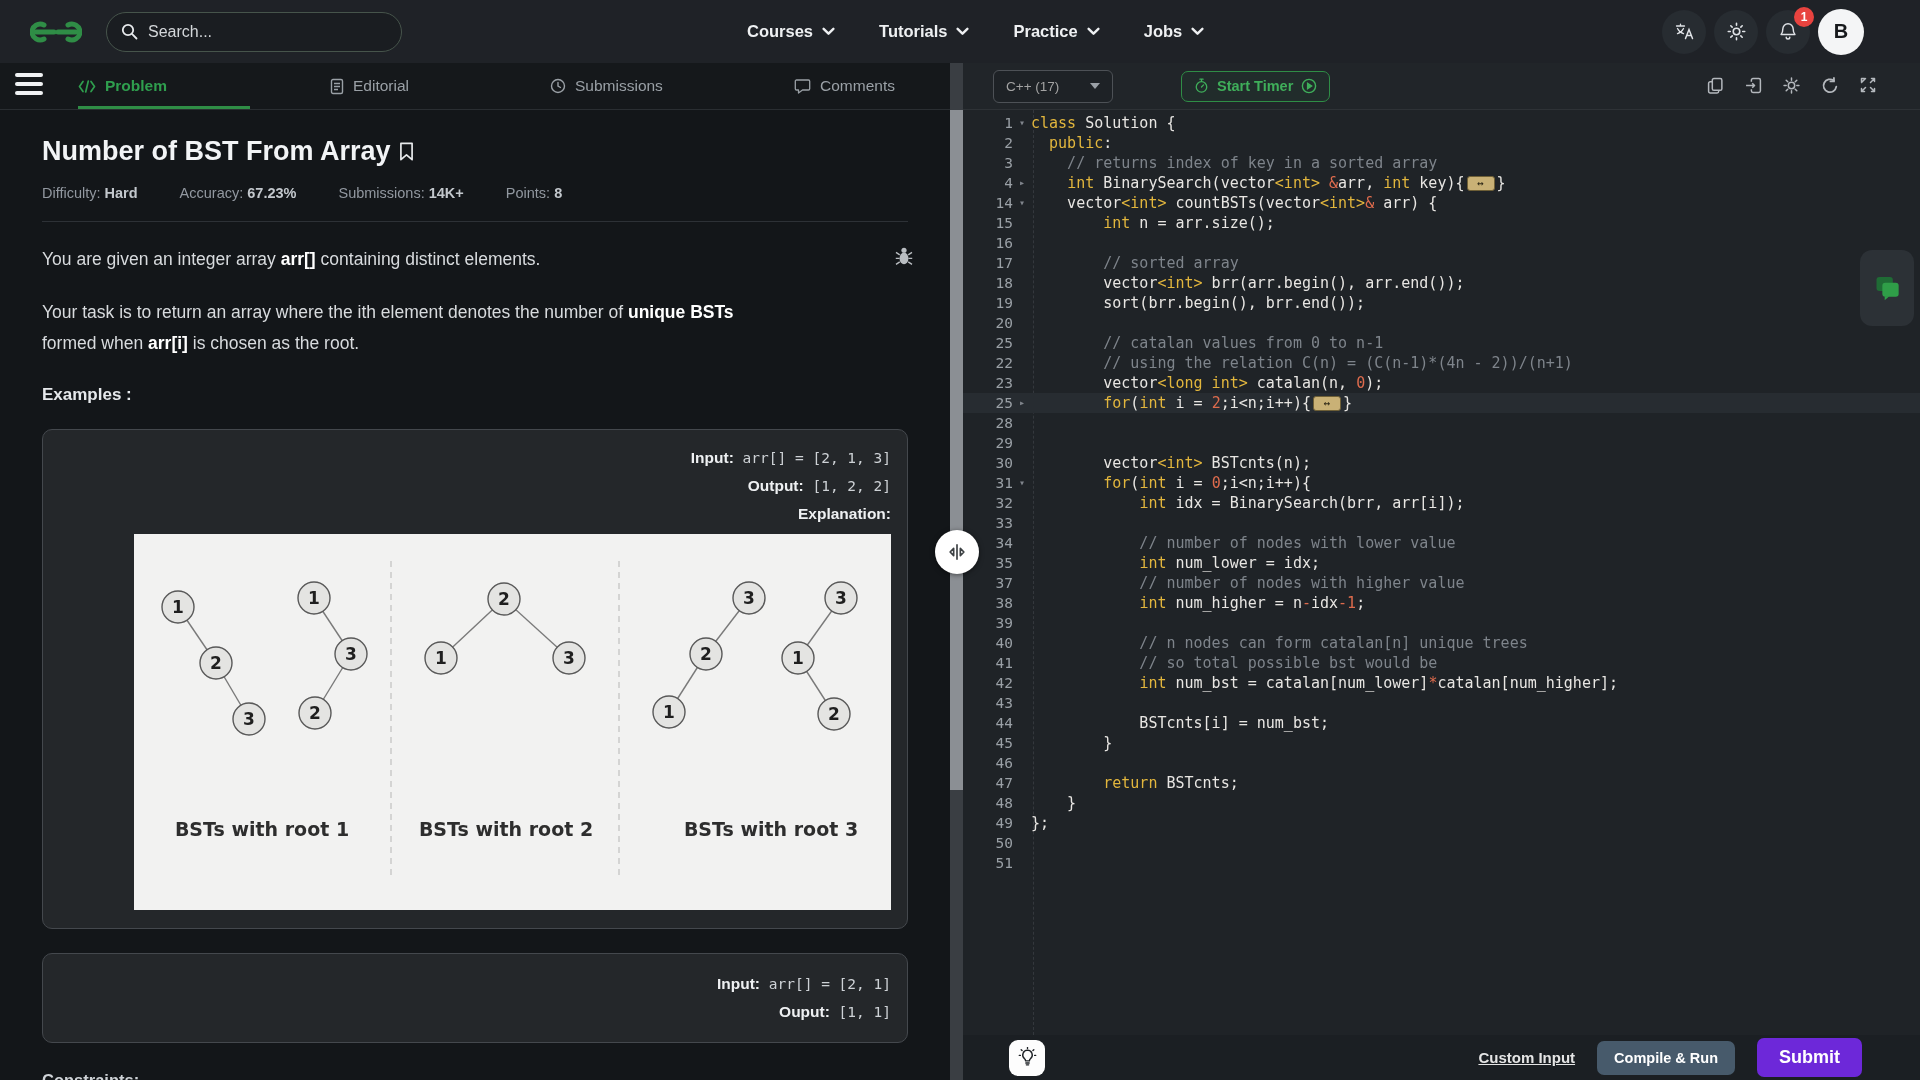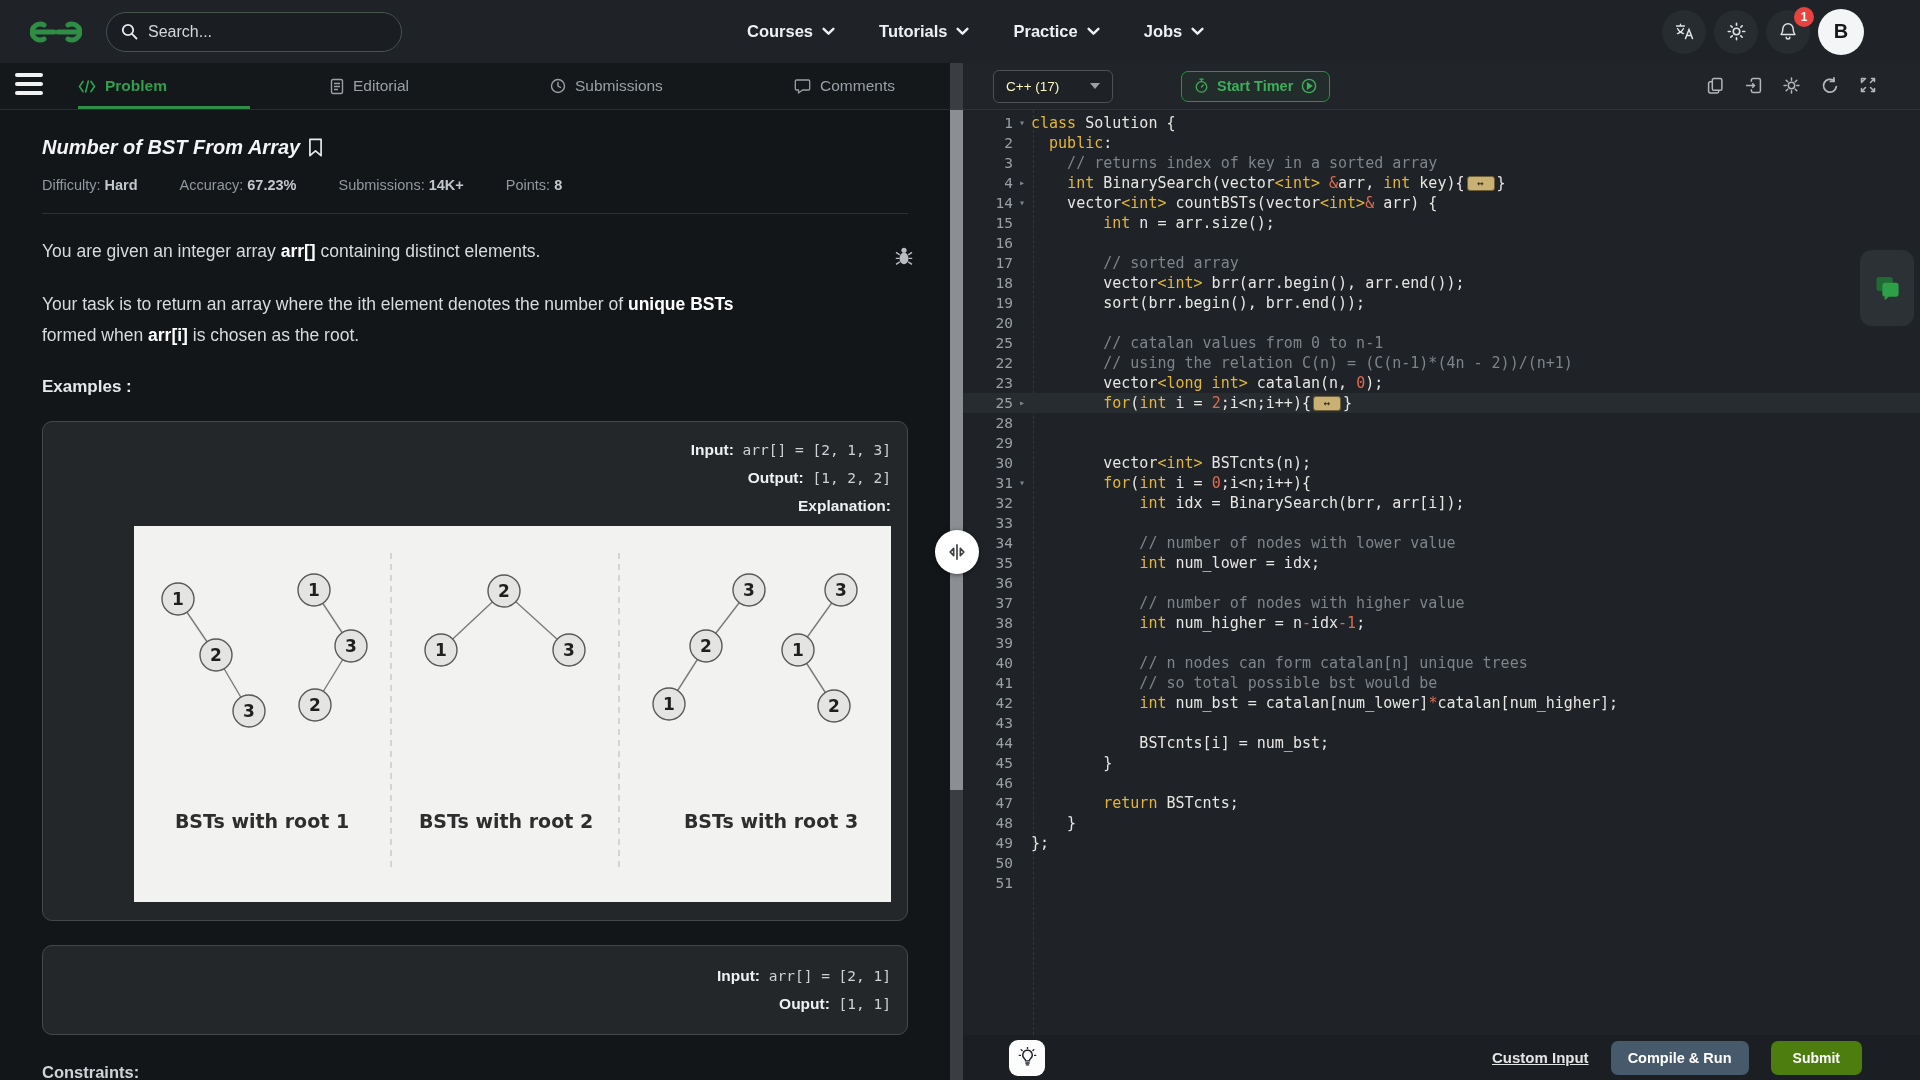--- a/index.html
+++ b/index.html
@@ -33,21 +33,21 @@
   .hamburger { position:absolute; left:15px; top:10px; width:30px; cursor:pointer; }
   .hamburger div { height:4px; background:#f0f2f4; border-radius:2px; margin-bottom:5px; width:28px; }
   .tab { position:absolute; top:0; height:46px; display:flex; align-items:center; gap:9px;
     color:#9aa0a6; font-size:15.5px; cursor:pointer; }
   .tab.active { color:#2f9e4e; font-weight:bold; }
   .tab-underline { position:absolute; left:78px; bottom:0; width:172px; height:3px; background:#2f8d46; }
 
   .left-content { position:absolute; top:110px; left:0; width:950px; bottom:0; overflow:hidden;
     padding:0 42px; }
   .title-row { margin-top:26px; display:flex; align-items:center; }
-  .title-row h1 { color:#f2f4f6; font-size:20px; font-weight:bold;font-style:italic; }
+  .title-row h1 { color:#f2f4f6; font-size:27px; font-weight:bold; }
   .bookmark { margin-left:8px; cursor:pointer; display:flex; }
   .bug { position:absolute; right:36px; top:136px; color:#b9bdc1; cursor:pointer; }
   .meta-row { margin-top:18px; display:flex; gap:42px; font-size:14.5px; color:#9298a0; }
   .meta-row b { color:#c3c8cd; margin-left:4px; }
   .rule { margin-top:20px; border-top:1px solid #2d3136; }
   .para { margin-top:22px; font-size:17.5px; color:#d8dbde; line-height:31px; max-width:716px; }
   .para b { color:#ffffff; }
   .examples-h { margin-top:26px; font-size:17px; font-weight:bold; color:#e6e9ec; }
   .example-box { margin-top:24px; border:1px solid #44484d; border-radius:10px; background:#24272a;
     padding:14px 16px;text-align:right; }
@@ -61,21 +61,21 @@
   .divider-track { position:absolute; left:950px; top:63px; bottom:0; width:13px; background:#3a3e43; cursor:col-resize; }
   .divider-thumb { position:absolute; left:950px; top:110px; width:13px; height:680px; background:#8b8f94; }
   .divider-handle { position:absolute; left:935px; top:530px; width:44px; height:44px; border-radius:50%;
     background:#ffffff; box-shadow:0 1px 5px rgba(0,0,0,.5); display:flex; align-items:center;
     justify-content:center; cursor:col-resize; z-index:6; }
 
   
   .editor-topbar { position:absolute; top:63px; left:963px; right:0; height:47px; background:#212529;
     border-bottom:1px solid #2e3236; display:flex; align-items:center; }
   .lang-select { margin-left:30px; width:120px; height:33px; border:1px solid #4d5156; border-radius:6px;
-    background:#1e2226; color:#fef9c3; font-size:13.5px; display:flex; align-items:center;
+    background:#1e2226; color:#a3a3a3; font-size:13.5px; display:flex; align-items:center;
     padding:3px 12px; justify-content:space-between; cursor:pointer; }
   .lang-caret { width:0; height:0; border-left:5px solid transparent; border-right:5px solid transparent;
     border-top:6px solid #9aa0a6; }
   .timer-btn { margin-left:68px; height:31px; border:1.5px solid #2f8d46; border-radius:7px;
     color:#3fae5a; background:rgba(47,141,70,0.07); font-size:14.5px; font-weight:600;
     display:flex; align-items:center; gap:8px; padding:0 12px; cursor:pointer; }
   .topbar-icons { margin-left:auto; margin-right:44px; display:flex; gap:21px; color:#b4b8bd; }
   .topbar-icons span { cursor:pointer; display:flex; }
 
   .code-area { position:absolute; top:110px; left:963px; right:0; bottom:45px; background:#1f2327;
@@ -93,21 +93,21 @@
     vertical-align:1px; margin:0 2px; cursor:pointer; font-style:normal; }
 
   .editor-footer { position:absolute; bottom:0; left:963px; right:0; height:45px; background:#1b1f23;
     display:flex; align-items:center; }
   .bulb-box { width:36px; height:36px; background:#fdfdfd; border-radius:9px; margin-left:46px;
     display:flex; align-items:center; justify-content:center; cursor:pointer; }
   .footer-right { margin-left:auto; margin-right:58px; display:flex; align-items:center; gap:22px; }
   .custom-input { color:#e5e5e5; font-size:15px; font-weight:600; text-decoration:underline; cursor:pointer; }
   .compile-btn { background:#475a6b; color:#fff; font-size:14.5px; font-weight:bold; border:none;
     border-radius:7px; padding:9px 17px; cursor:pointer; font-family:"Liberation Sans",sans-serif; }
-  .submit-btn { background:#4d7c0f; color:#fff; font-size:14px; font-weight:bold; border:none;
+  .submit-btn { background:#6d28d9; color:#fff; font-size:18px; font-weight:bold; border:none;
     border-radius:7px; padding:9px 22px; cursor:pointer; font-family:"Liberation Sans",sans-serif; }
 
   .chat-widget { position:absolute; right:6px; top:250px; width:54px; height:76px; background:#2c3136;
     border-radius:12px; display:flex; align-items:center; justify-content:center; cursor:pointer; z-index:6; }
 </style>
 </head>
 <body>
 
 <div class="navbar">
   <div class="logo">
@@ -508,25 +508,20 @@
         <span class="gutter">34</span>
         <span class="fold"></span>
         <span class="code-text"><span class="tc">            // number of nodes with lower value</span></span>
       </div>
       <div class="code-line">
         <span class="gutter">35</span>
         <span class="fold"></span>
         <span class="code-text"><span class="td">            </span><span class="tk">int</span><span class="td"> num_lower = idx;</span></span>
       </div>
       <div class="code-line">
-        <span class="gutter">36</span>
-        <span class="fold"></span>
-        <span class="code-text"></span>
-      </div>
-      <div class="code-line">
         <span class="gutter">37</span>
         <span class="fold"></span>
         <span class="code-text"><span class="tc">            // number of nodes with higher value</span></span>
       </div>
       <div class="code-line">
         <span class="gutter">38</span>
         <span class="fold"></span>
         <span class="code-text"><span class="td">            </span><span class="tk">int</span><span class="td"> num_higher = n</span><span class="tn">-</span><span class="td">idx</span><span class="tn">-1</span><span class="td">;</span></span>
       </div>
       <div class="code-line">

